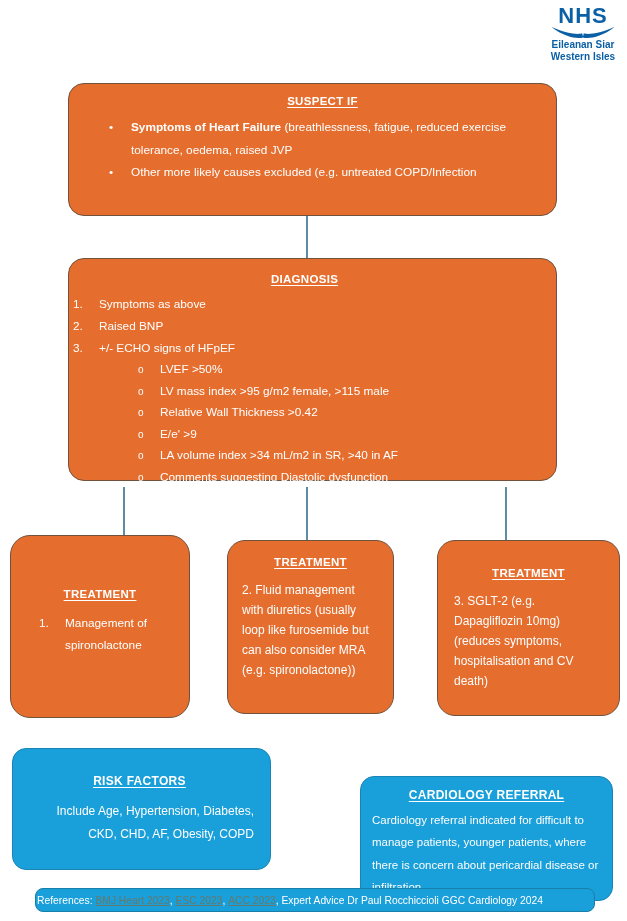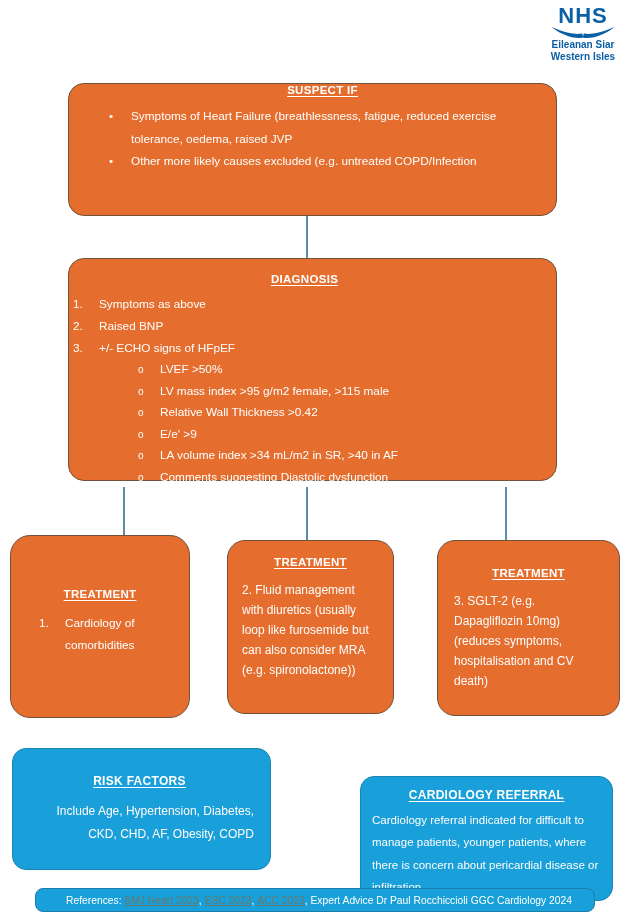--- a/index.html
+++ b/index.html
@@ -24,21 +24,21 @@
   .bbox{
     position:absolute;background:#199fd9;border:1px solid #1a84b4;border-radius:14px;
     color:#ffffff;box-sizing:border-box;
   }
   .bhead{
     display:block;text-align:center;font-weight:bold;font-size:11.5px;color:#ffffff;
     text-decoration:underline;text-underline-offset:2px;letter-spacing:.3px;
   }
   .btext{font-size:12px;line-height:20px;color:#fdfdfd;}
   
-  #suspect{left:68px;top:83px;width:489px;height:133px;padding:0 20px 0 40px;}
+  #suspect{left:68px;top:83px;width:489px;height:133px;padding:11px 20px 0 40px;}
   #suspect .bhead{margin-bottom:9px;}
   .brow{display:flex;font-size:11.8px;line-height:22.5px;}
   .bmark{width:22px;flex:0 0 22px;}
   .btxt{max-width:410px;}
   
   #diagnosis{left:68px;top:258px;width:489px;height:223px;padding:14px 20px 0 4px;}
   #diagnosis .bhead{margin-bottom:8px;}
   .nrow{display:flex;font-size:11.8px;line-height:22px;}
   .nmark{width:26px;flex:0 0 26px;}
   .srow{display:flex;font-size:11.8px;line-height:21.5px;padding-left:65px;}
@@ -60,25 +60,25 @@
   
   .conn{position:absolute;width:2px;background:#5e8ca7;}
   #c0{left:306px;top:216px;height:42px;}
   #c1{left:123px;top:487px;height:49px;}
   #c2{left:306px;top:487px;height:54px;}
   #c3{left:505px;top:487px;height:54px;}
   
   #refbar{
     position:absolute;left:35px;top:888px;width:560px;height:24px;background:#199fd9;
     border:1.5px solid #1a7fa8;border-radius:8px;box-sizing:border-box;
-    display:flex;align-items:center;padding-left:30px;
+    display:flex;align-items:center;padding-left:1px;
     font-size:10.3px;color:#ffffff;white-space:pre;
   }
   #refbar a{color:#68796c;text-decoration:underline;cursor:pointer;}
-  .bold{font-weight:normal;}
+  .bold{font-weight:bold;}
 </style>
 </head>
 <body>
 
 <div id="page">
 
 
   <div class="logo">
     <div class="nhs">NHS</div>
     <svg viewBox="0 0 80 16" aria-hidden="true">
@@ -142,21 +142,21 @@
     <div class="srow">
       <span class="smark">o</span>
       <span>Comments suggesting Diastolic dysfunction</span>
     </div>
   </div>
 
   <div class="obox" id="treat1">
     <span class="bhead">TREATMENT</span>
     <div class="tcontent t1row">
       <span class="nmark">1.</span>
-      <span>Cardiology of comorbidities</span>
+      <span>Management of spironolactone</span>
     </div>
   </div>
 
   <div class="obox" id="treat2">
     <span class="bhead">TREATMENT</span>
     <div class="tcontent btext">2. Fluid management with diuretics (usually loop like furosemide but can also consider MRA (e.g. spironolactone))</div>
   </div>
 
   <div class="obox" id="treat3">
     <span class="bhead">TREATMENT</span>

